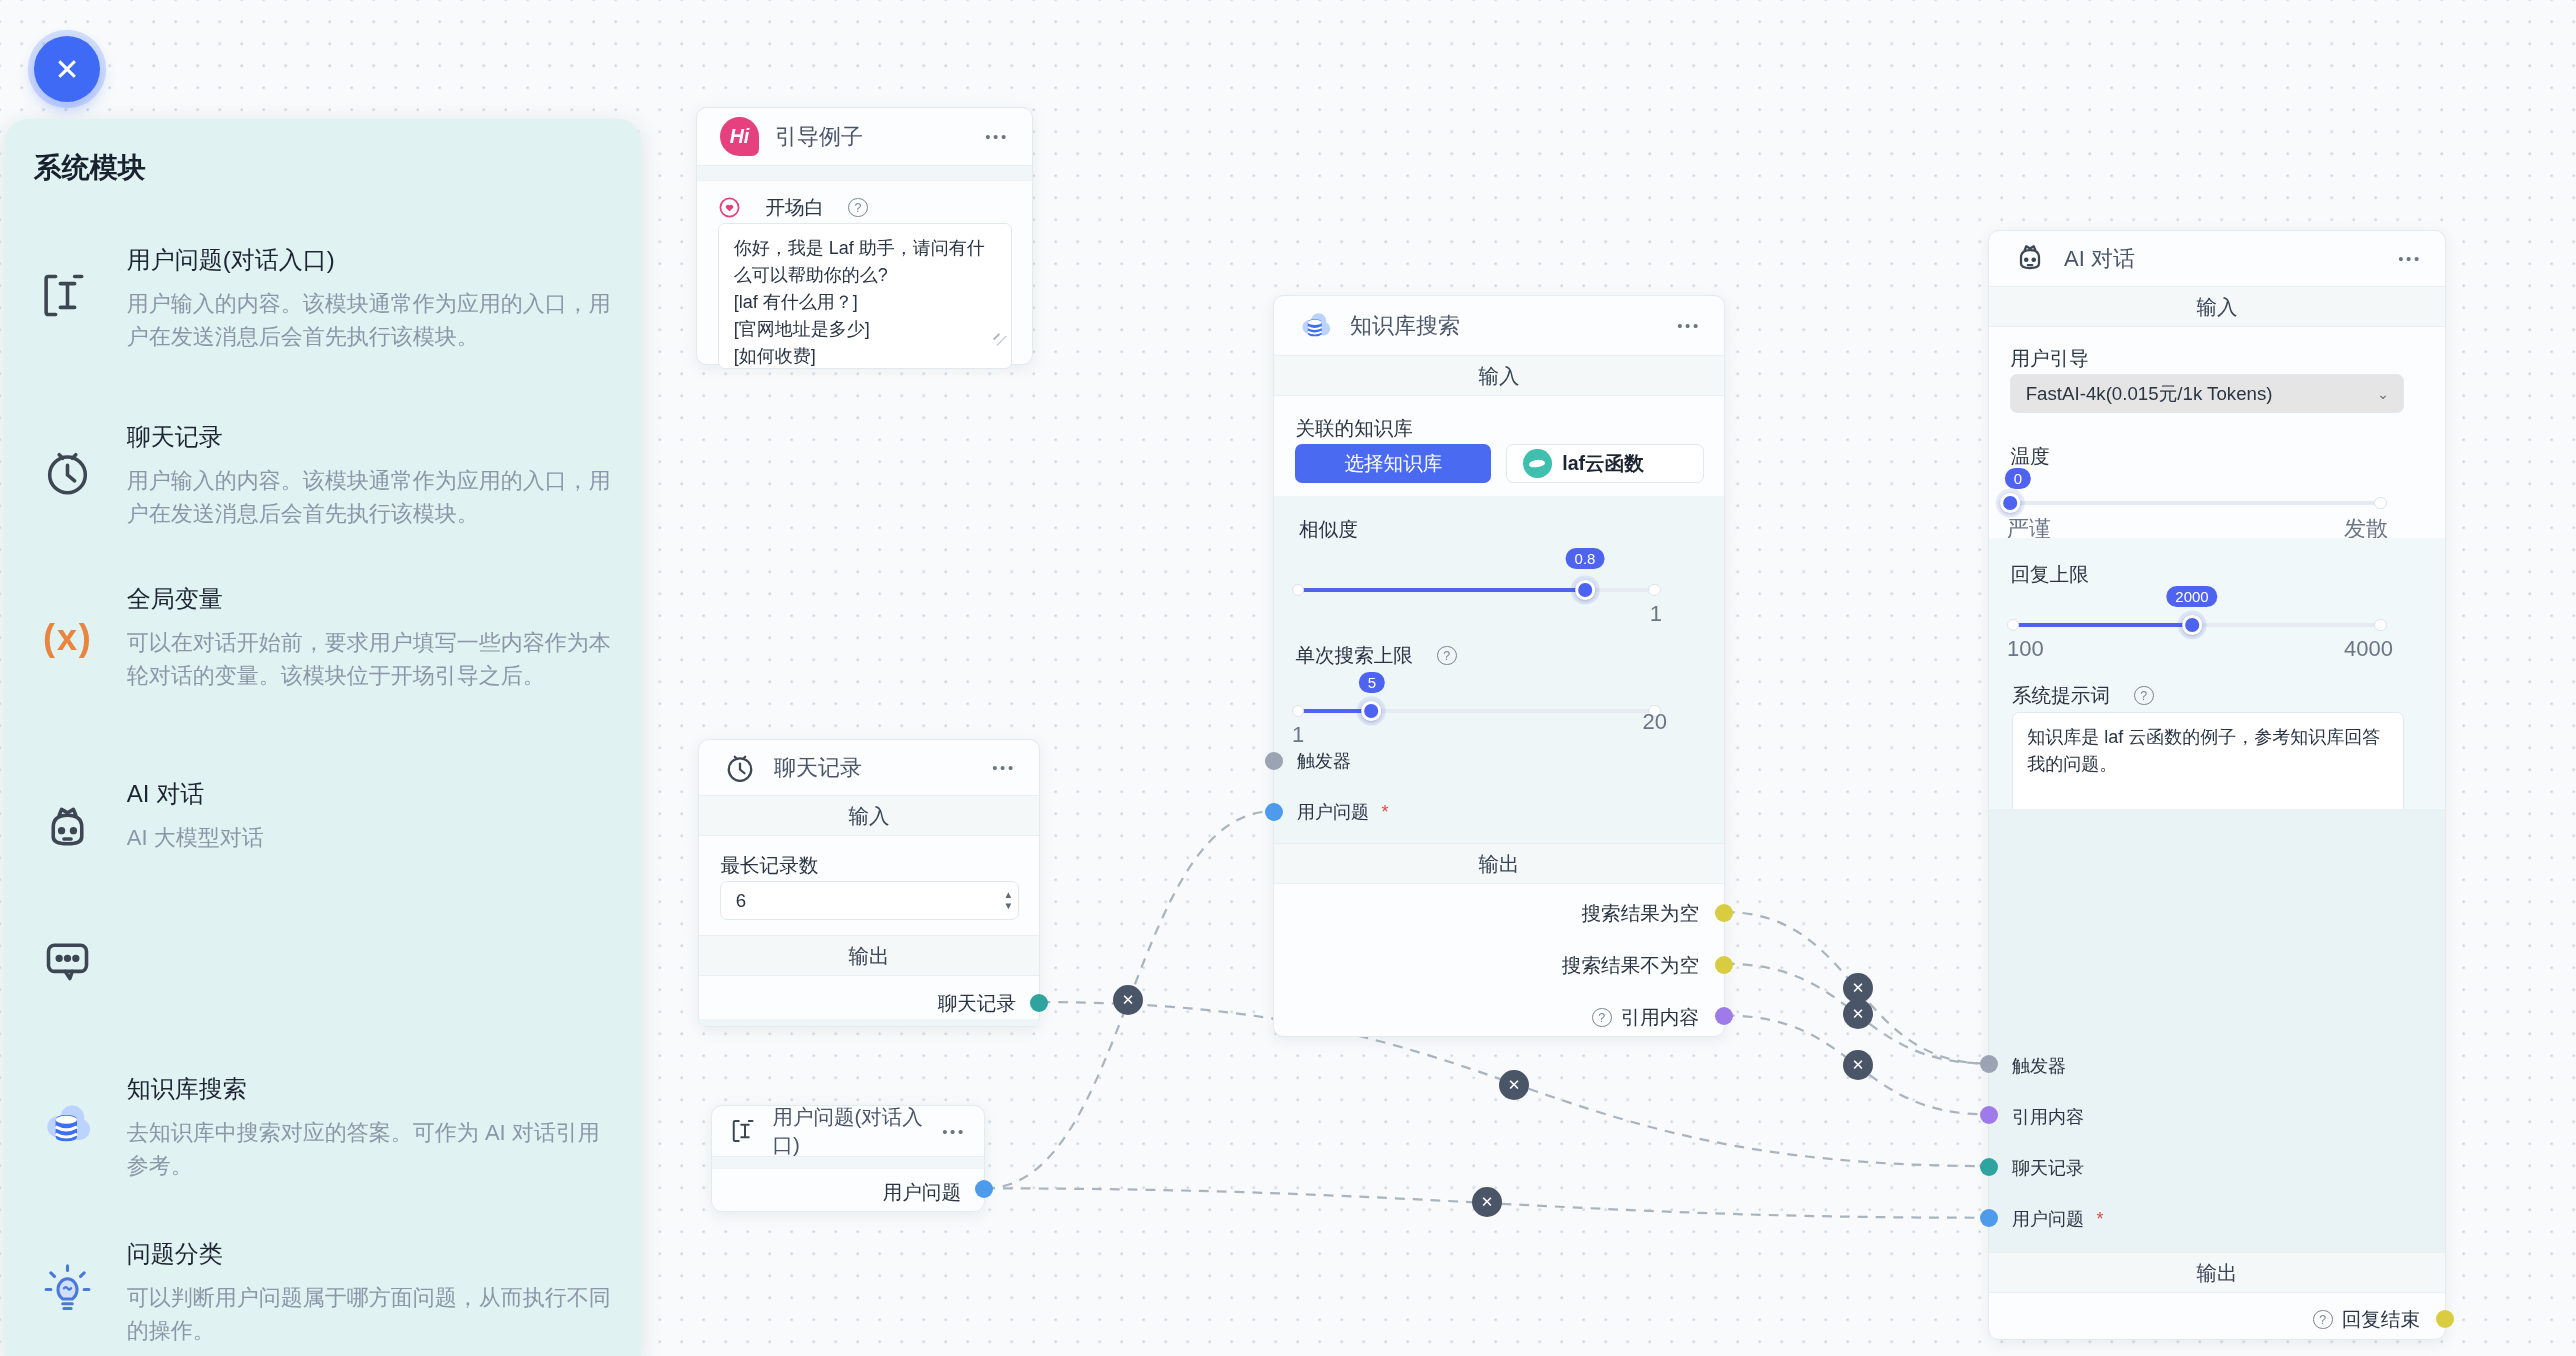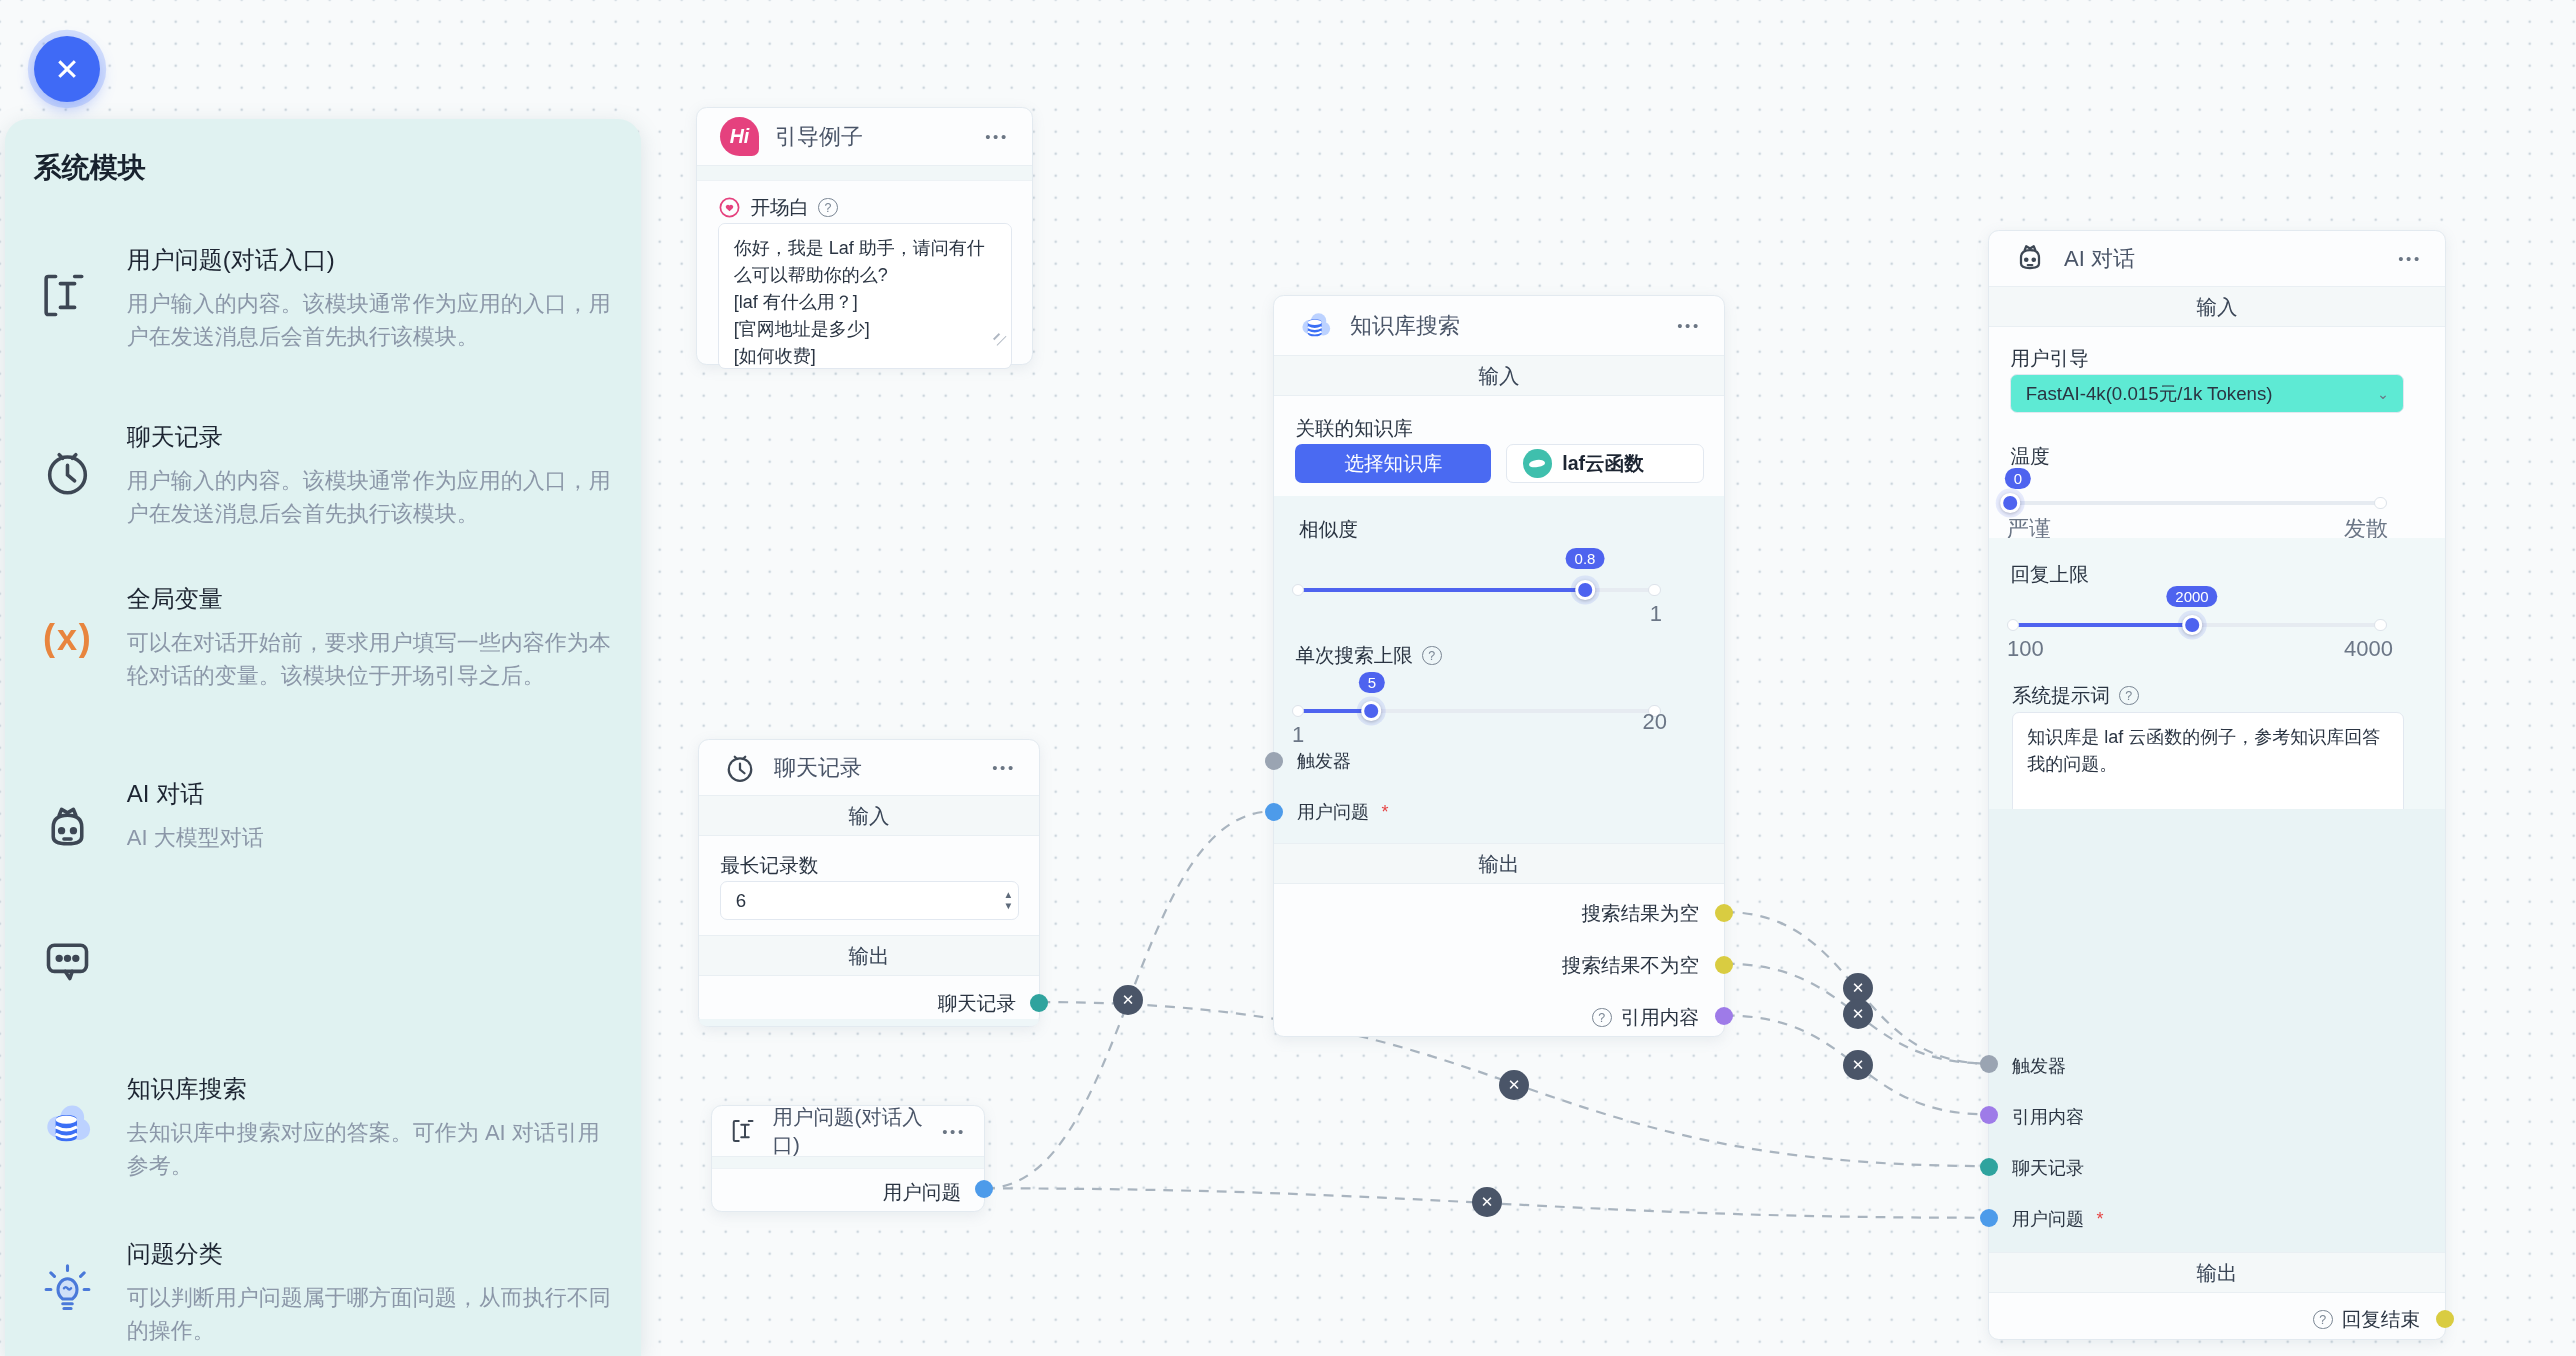--- a/index.html
+++ b/index.html
@@ -60,35 +60,35 @@
   .banner {
     position:absolute; left:0; right:0; height:41px; background:#f4f8f9;
     border-top:0.9px solid #e9eff3; border-bottom:0.9px solid #e9eff3;
     display:flex; align-items:center; justify-content:center;
     font-size:20.5px; color:#3a4657;
   }
   .tintsec { position:absolute; left:0; right:0; background:#eef6f8; }
   .tintsec2 { position:absolute; left:0; right:0; background:#f1f8f9; }
   .portsec { position:absolute; left:0; right:0; background:#e9f3f5; }
   .abs { position:absolute; }
-  .flabel { font-size:19.6px; color:#2a3442; display:flex; align-items:center; gap:9px; }
+  .flabel { font-size:19.6px; color:#2a3442; display:flex; align-items:center; gap:24px; }
   .req { color:#e64545; margin-left:3.6px; }
   .help {
     width:19.6px; height:19.6px; border:1.3px solid #7a8694; border-radius:50%;
     font-size:12.5px; color:#7a8694; display:inline-flex; align-items:center; justify-content:center;
   }
   textarea.ta {
     position:absolute; resize:none; border:0.9px solid #e2e8f0; border-radius:7.1px;
     background:#fff; padding:10.7px 14.3px; font-size:18.7px; line-height:1.5;
     color:#2a3442; font-family:"Liberation Sans","DejaVu Sans",sans-serif; outline:none;
   }
   textarea.ta::placeholder { color:#a7b2bf; }
   .select-box {
     position:absolute; height:39px; border:0.9px solid #e2e8f0; border-radius:7.1px;
-    background:#5eead4; display:flex; align-items:center; padding:0 14.3px;
+    background:#e5e5e5; display:flex; align-items:center; padding:0 14.3px;
     font-size:18.7px; color:#2a3442; cursor:pointer;
   }
   .select-box .chev { margin-left:auto; color:#6b7684; font-size:14.3px; }
   .num-input {
     position:absolute; height:39px; border:0.9px solid #e2e8f0; border-radius:7.1px;
     background:#fff; display:flex; align-items:center; padding:0 5.3px 0 14.3px;
     font-size:18.7px; color:#2a3442;
   }
   .stepper { margin-left:auto; display:flex; flex-direction:column; gap:1.8px; color:#5e6a7a; font-size:9.8px; cursor:pointer; line-height:1;}
   .btn-primary {

